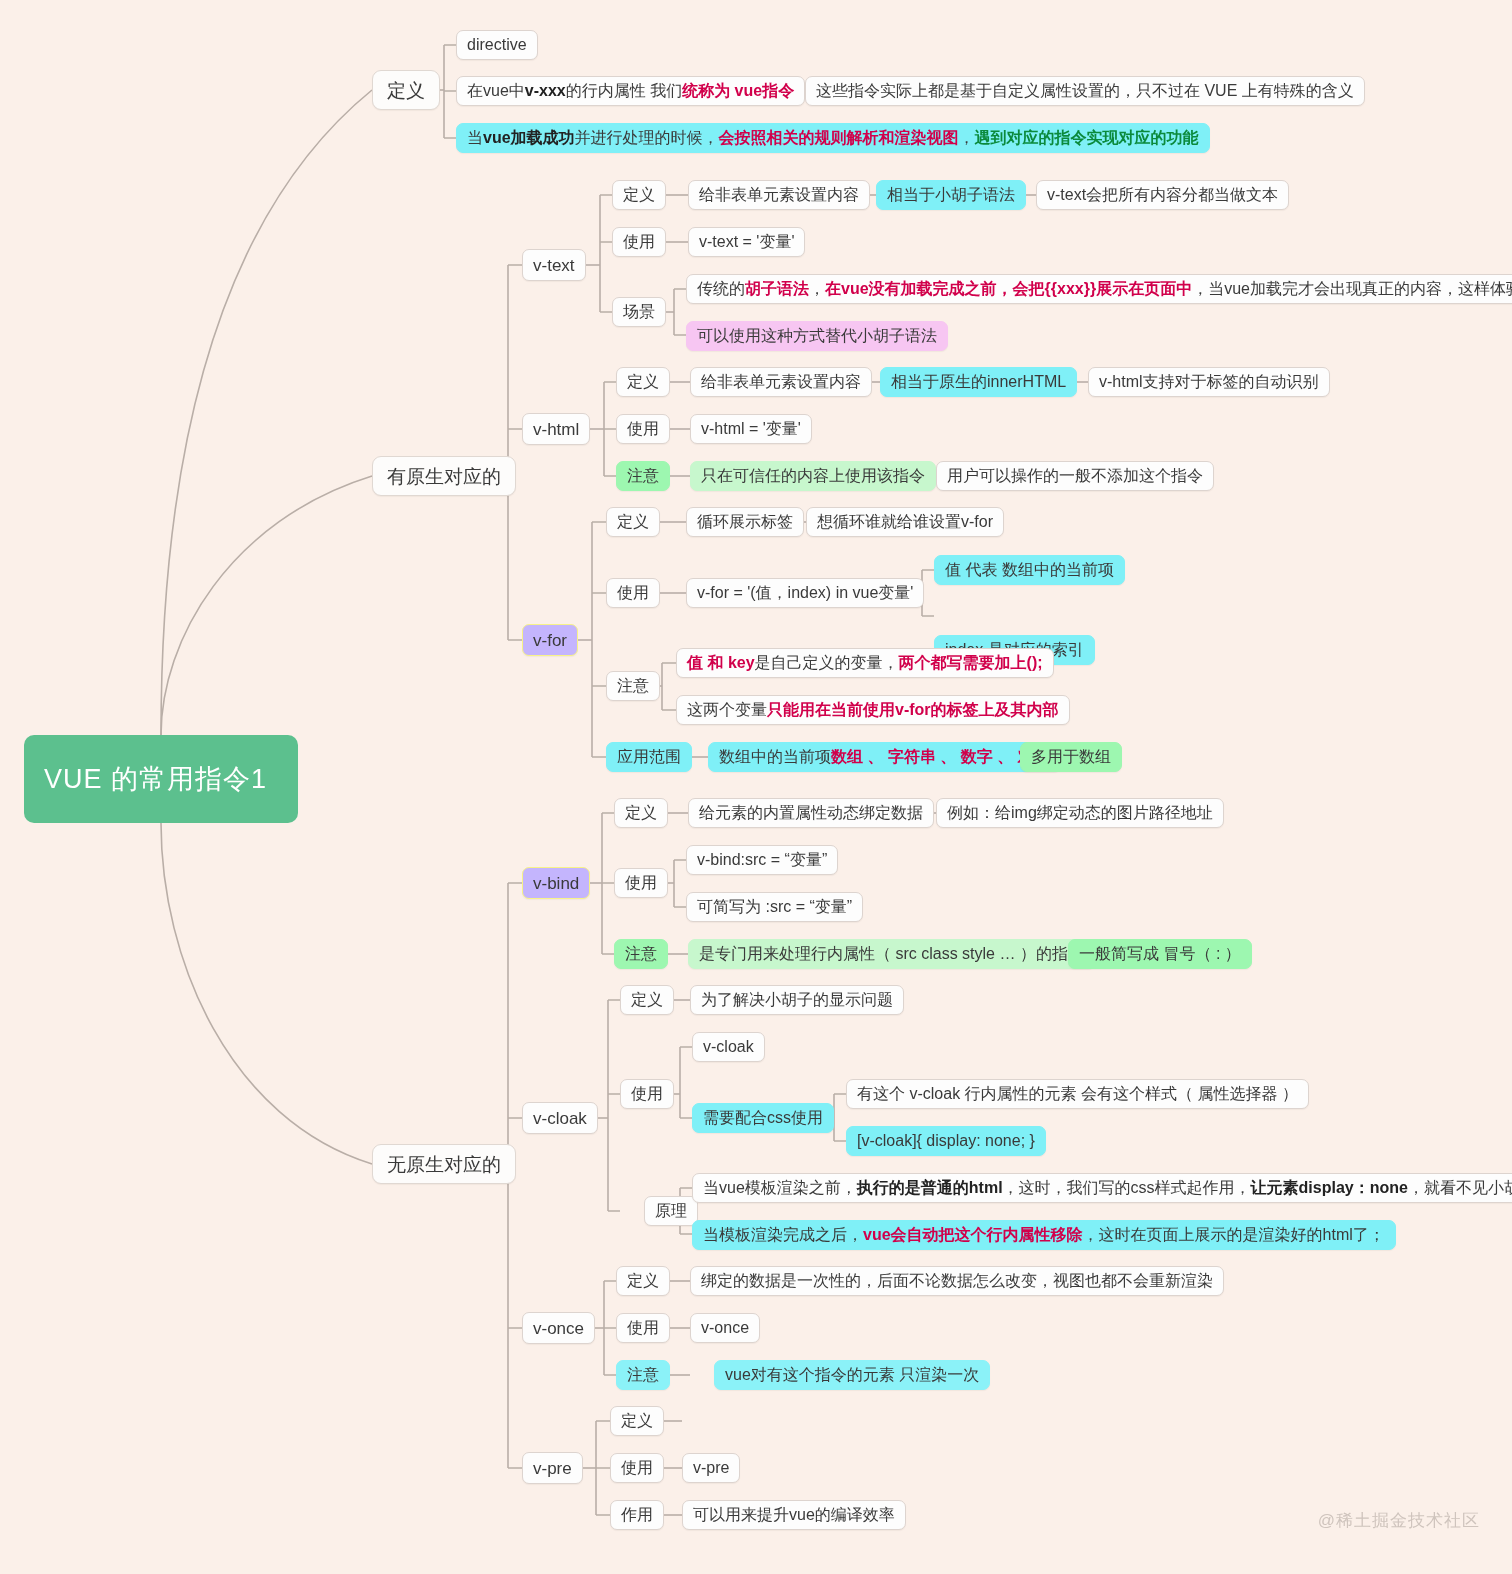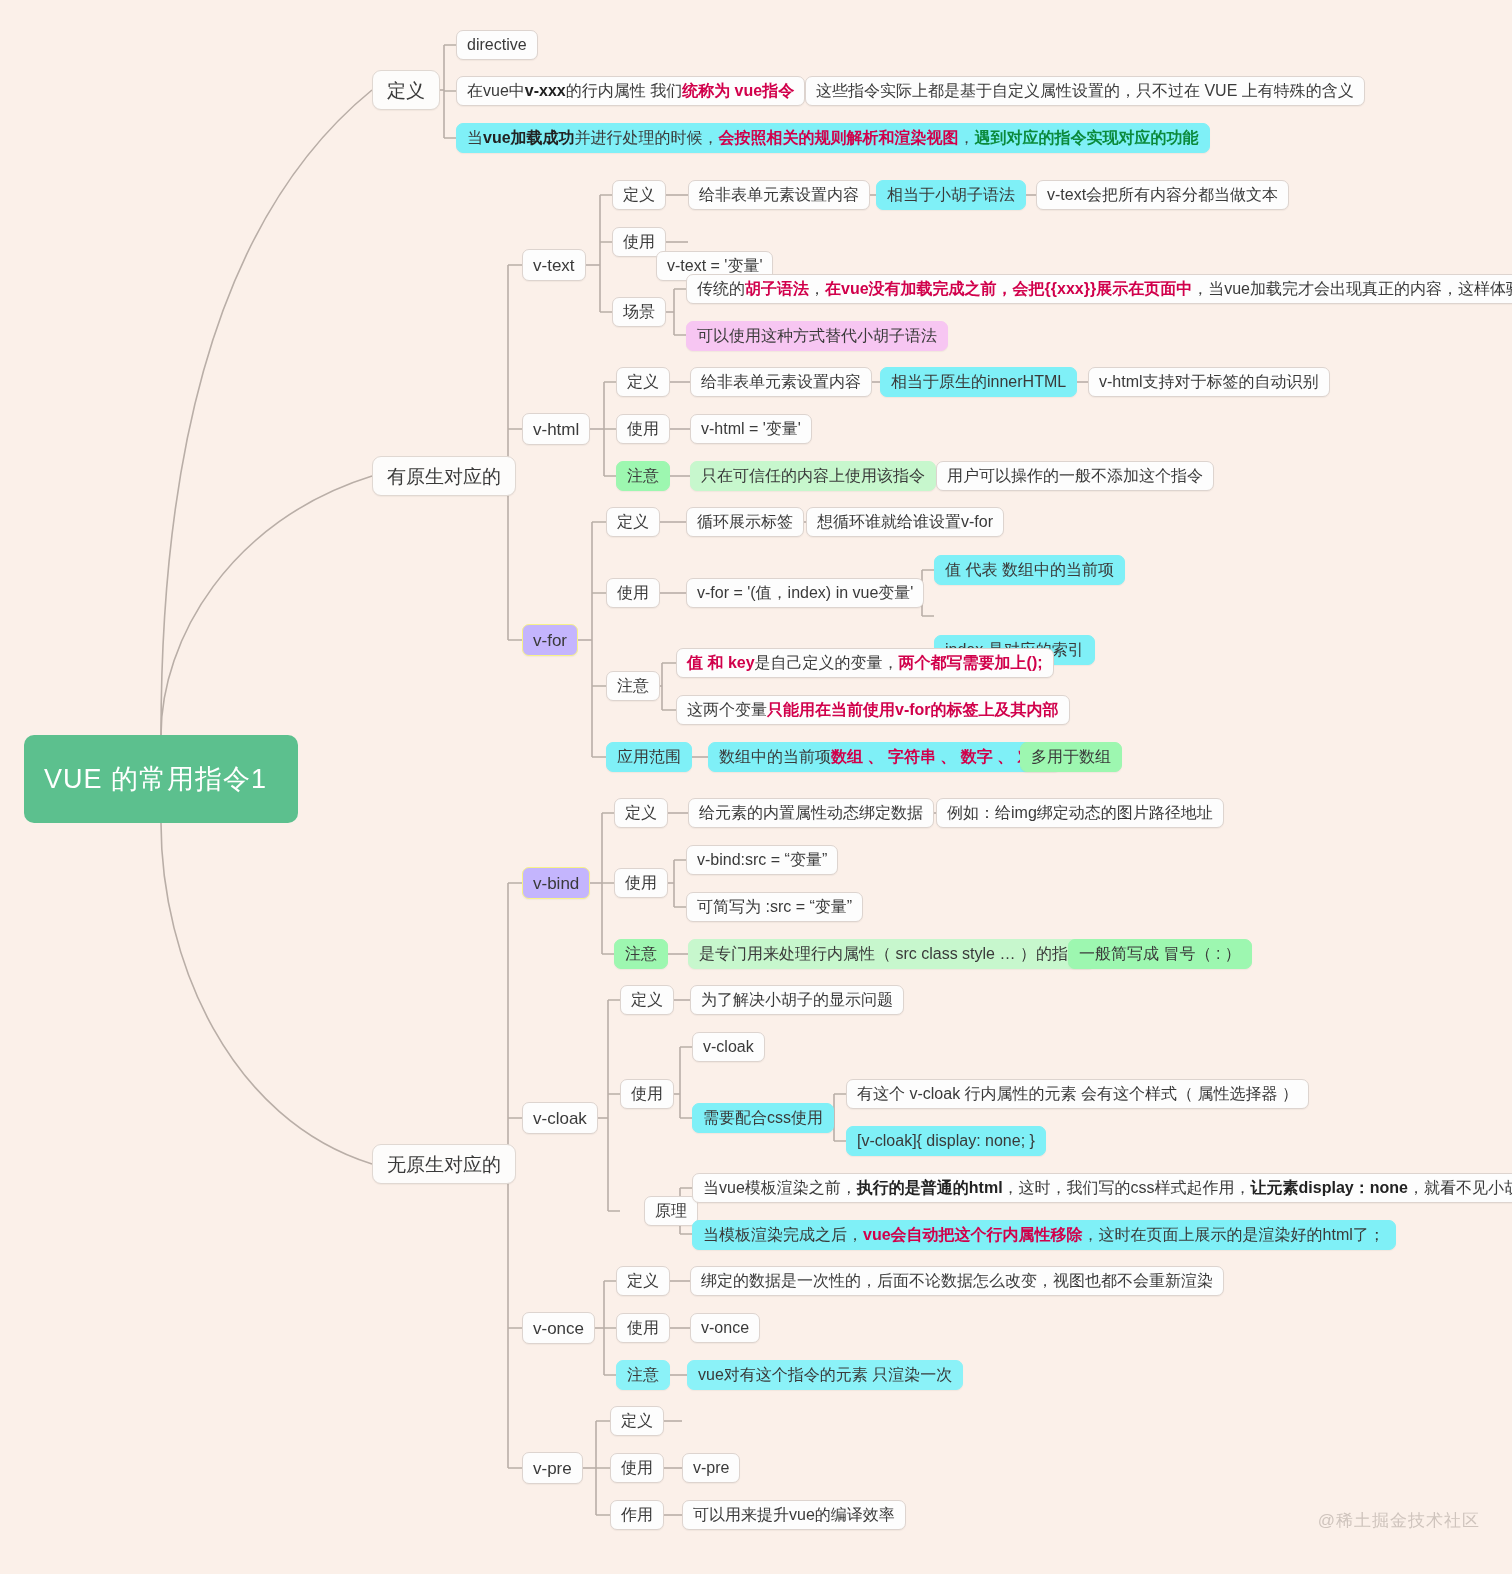--- a/index.html
+++ b/index.html
@@ -184,21 +184,21 @@
     </div>
 
   <div class="node branch" style="left:372px;top:456px;">有原生对应的</div>
 
   <div class="node dirnode" style="left:522px;top:249px;">v-text</div>
   <div class="node lbl" style="left:612px;top:180px;">定义</div>
   <div class="node" style="left:688px;top:180px;">给非表单元素设置内容</div>
   <div class="node cyan" style="left:876px;top:180px;">相当于小胡子语法</div>
   <div class="node" style="left:1036px;top:180px;">v-text会把所有内容分都当做文本</div>
   <div class="node lbl" style="left:612px;top:227px;">使用</div>
-  <div class="node" style="left:656px;top:227px;margin-top:24px;">v-text = '变量'</div>
+  <div class="node" style="left:688px;top:227px;">v-text = '变量'</div>
   <div class="node lbl" style="left:612px;top:297px;">场景</div>
   <div class="node" style="left:686px;top:274px;">
       <span>传统的</span>
       <span class="r">胡子语法</span>
       <span>，</span>
       <span class="r">在vue没有加载完成之前，会把{{xxx}}展示在页面中</span>
       <span>，当vue加载完才会出现真正的内容，这样体验不好</span>
     </div>
   <div class="node pink" style="left:686px;top:321px;">可以使用这种方式替代小胡子语法</div>
 
@@ -272,21 +272,21 @@
       <span class="r">vue会自动把这个行内属性移除</span>
       <span>，这时在页面上展示的是渲染好的html了；</span>
     </div>
 
   <div class="node dirnode" style="left:522px;top:1312px;">v-once</div>
   <div class="node lbl" style="left:616px;top:1266px;">定义</div>
   <div class="node" style="left:690px;top:1266px;">绑定的数据是一次性的，后面不论数据怎么改变，视图也都不会重新渲染</div>
   <div class="node lbl" style="left:616px;top:1313px;">使用</div>
   <div class="node" style="left:690px;top:1313px;">v-once</div>
   <div class="node lbl cyan2" style="left:616px;top:1360px;">注意</div>
-  <div class="node cyan2" style="left:687px;top:1360px;">vue对有这个指令的元素 只渲染一次</div>
+  <div class="node cyan2" style="left:714px;top:1360px;">vue对有这个指令的元素 只渲染一次</div>
 
   <div class="node dirnode" style="left:522px;top:1452px;">v-pre</div>
   <div class="node lbl" style="left:610px;top:1406px;">定义</div>
   <div class="node lbl" style="left:610px;top:1453px;">使用</div>
   <div class="node" style="left:682px;top:1453px;">v-pre</div>
   <div class="node lbl" style="left:610px;top:1500px;">作用</div>
   <div class="node" style="left:682px;top:1500px;">可以用来提升vue的编译效率</div>
 
   <div id="watermark">@稀土掘金技术社区</div>
 </div>

